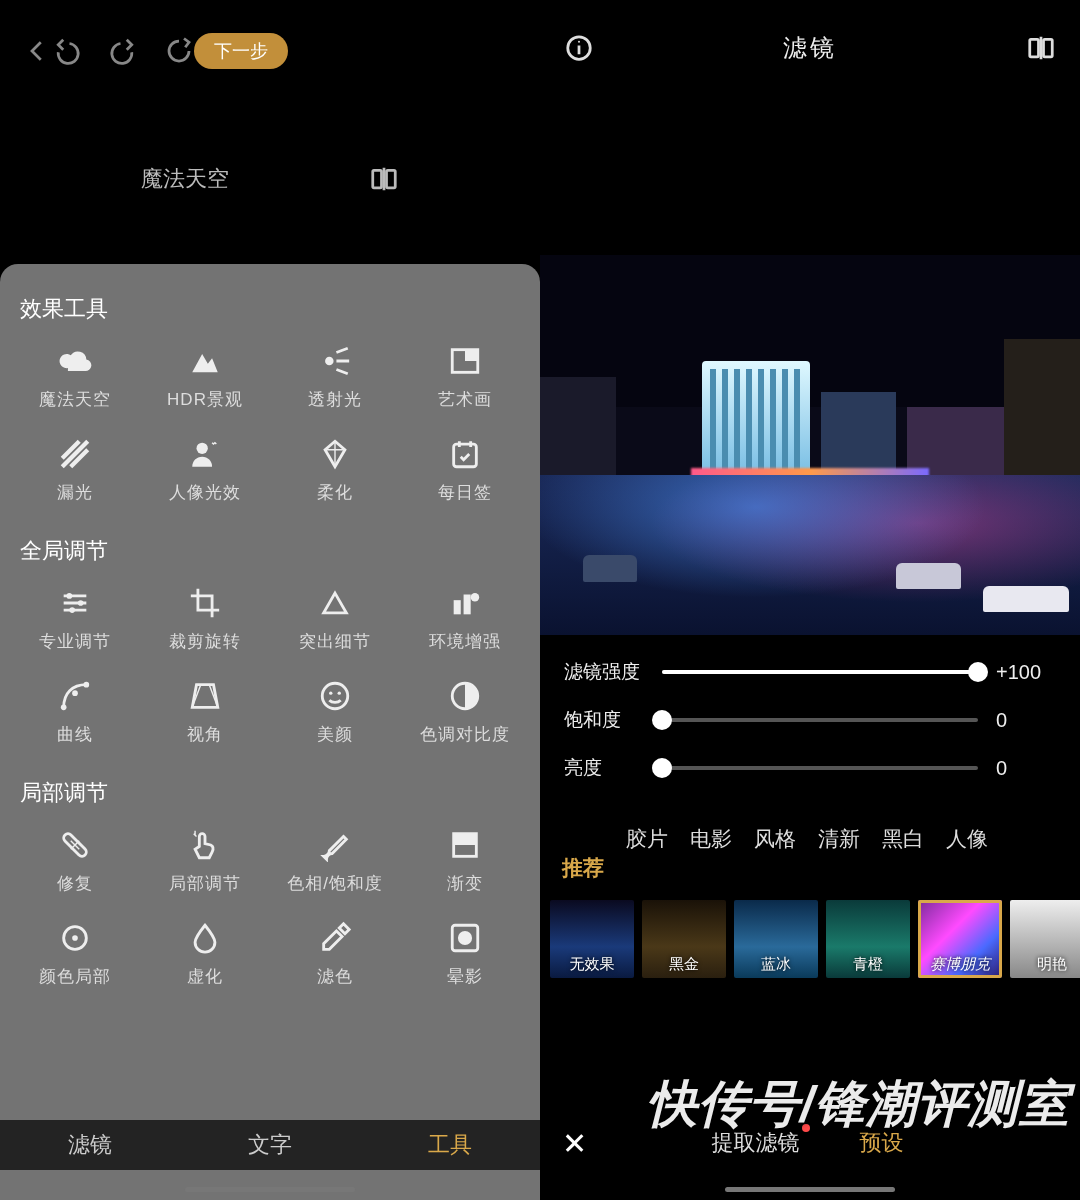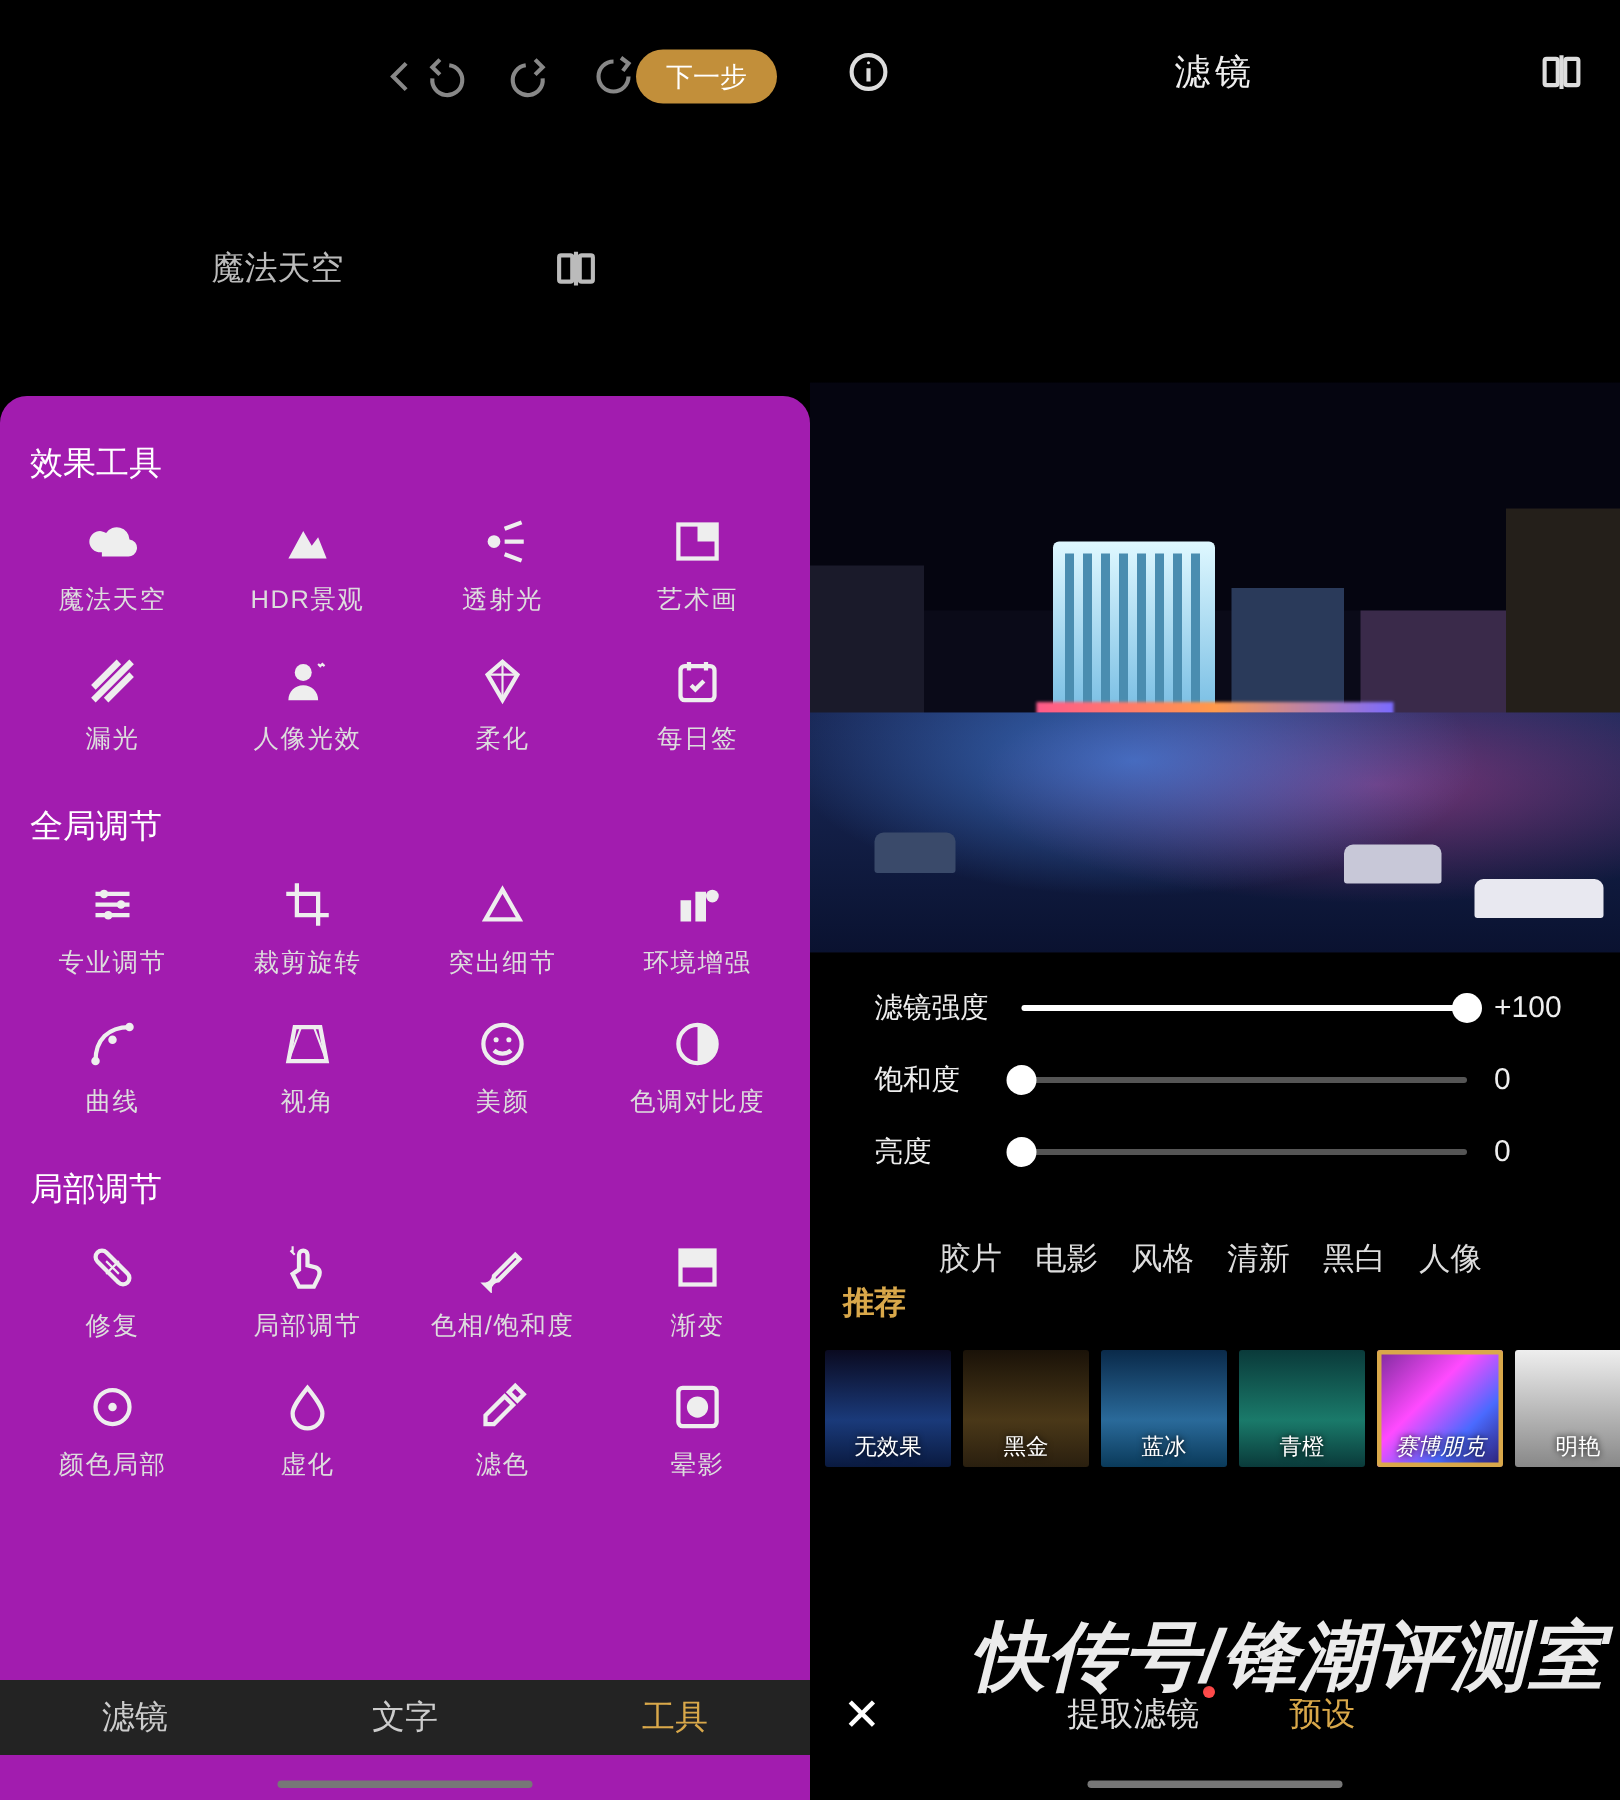--- a/index.html
+++ b/index.html
@@ -11,37 +11,37 @@
     overflow: hidden;
     display: flex;
     position: relative;
   }
   .phone { flex: 1; height: 100%; position: relative; overflow: hidden; }
   .left { background: #000; }
   .right { background: #000; }
 
   
   .l-topbar {
-    display: flex; align-items: center; justify-content: flex-end;
+    display: flex; align-items: center; justify-content: flex-start;
     padding: 18px 22px 12px 22px; height: 95px;
   }
   .l-topbar .nav-icons { display:flex; gap:26px; align-items:center; color:#777; }
   .ic { width:30px; height:30px; display:flex; align-items:center; justify-content:center; }
   .ic svg { width:100%; height:100%; stroke:#888; fill:none; stroke-width:2.2; }
   .next-btn {
     background:#c28f3a; color:#fff; border-radius:20px;
     padding:6px 20px; font-size:18px; display:flex; align-items:center;
   }
   .l-preview { height:168px; display:flex; align-items:center; justify-content:center; gap:140px; color:#bbb; font-size:22px; }
   .l-preview .compare-icon { color:#bbb; }
   .l-preview .compare-icon svg { stroke:#bbb; }
 
   .l-panel {
     position:absolute; top:264px; left:0; right:0; bottom:0;
-    background:#a21caf; border-top-left-radius:18px; border-top-right-radius:18px;
+    background:#737373; border-top-left-radius:18px; border-top-right-radius:18px;
     padding:28px 10px 0 10px; overflow:hidden;
   }
   .section-title { font-size:22px; color:#fff; padding:2px 10px 12px 10px; }
   .grid { display:grid; grid-template-columns:repeat(4,1fr); gap:6px 0; margin-bottom:18px;}
   .tool { display:flex; flex-direction:column; align-items:center; gap:10px; padding:8px 0 12px 0;}
   .tool .ticon { width:34px; height:34px; display:flex; align-items:center; justify-content:center;}
   .tool .ticon svg { width:100%; height:100%; fill:#eee;}
   .tool .tlabel { font-size:17px; color:#ddd; letter-spacing:1px;}
   .l-bottom-tabs {
     position:absolute; left:0; right:0; bottom:30px; height:50px;
@@ -79,21 +79,21 @@
     background:
       radial-gradient(ellipse at 40% 20%, rgba(80,150,255,0.6), transparent 50%),
       radial-gradient(ellipse at 70% 30%, rgba(255,80,180,0.4), transparent 50%),
       linear-gradient(180deg,#1a2a5a,#0a1230);
   }
   .car { position:absolute; bottom:6%; background:#e8e8f0; border-radius:6px 6px 2px 2px; height:7%;}
   .c1 { right:2%; width:16%; }
   .c2 { right:22%; width:12%; bottom:12%; background:#c8c8d8;}
   .c3 { left:8%; width:10%; bottom:14%; background:#3a4a6a;}
 
-  .sliders { padding:24px 28px 10px 43px; }
+  .sliders { padding:24px 28px 10px 24px; }
   .srow { display:flex; align-items:center; gap:18px; margin-bottom:22px;}
   .srow .slabel { width:80px; font-size:19px; color:#eee; }
   .srow .strack { flex:1; height:4px; background:#555; border-radius:2px; position:relative;}
   .srow .sfill { position:absolute; left:0; top:0; bottom:0; background:#fff; border-radius:2px;}
   .srow .sthumb { position:absolute; top:50%; width:20px; height:20px; background:#fff; border-radius:50%; transform:translate(-50%,-50%);}
   .srow .sval { width:56px; text-align:left; font-size:20px; color:#eee;}
 
   .r-tabs { display:flex; gap:18px; padding:8px 20px 12px 20px; font-size:21px;}
   .r-tabs .rtab { color:#ddd; padding:4px 2px;}
   .r-tabs .rtab.active { color:#d9a84a; font-weight:600;margin-top:29px;}

